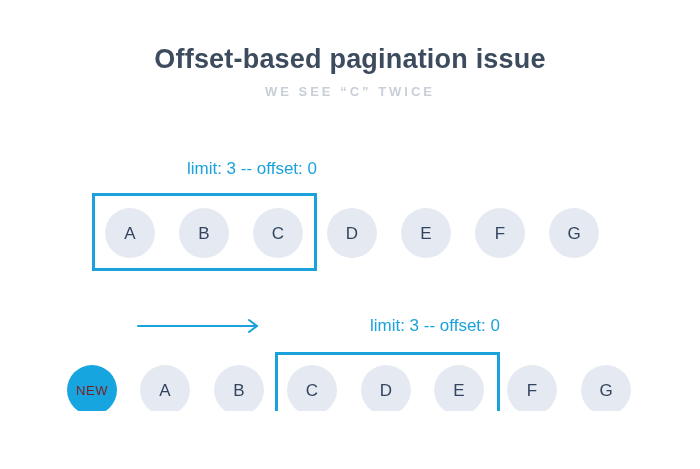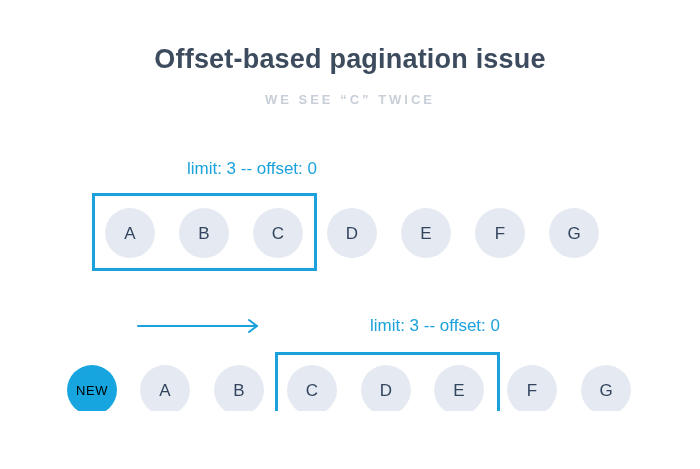--- a/index.html
+++ b/index.html
@@ -26,21 +26,21 @@
     top: 44px; left: 0;
     width: 700px;
     text-align: center;
     font-size: 27px;
     font-weight: 700;
     color: var(--title-text);
     letter-spacing: 0.2px;
   }
   .page-subtitle {
     position: absolute;
-    top: 92px; left: 0;
+    top: 84px; left: 0;
     width: 700px;
     text-align: center;
     font-size: 13px;
     font-weight: 700;
     letter-spacing: 3px;
     color: var(--subtitle-text);
   }
   .query-label {
     position: absolute;
     width: 225px;
@@ -66,21 +66,21 @@
     font-size: 17px;
     display: flex;
     align-items: center;
     justify-content: center;
     line-height: 1;
   }
   .row1 .circle { top: 208px; }
   .row2 .circle { top: 365px; }
   .circle.new-item {
     background: var(--new-badge-fill);
-    color: #000000;
+    color: #7f1d1d;
     font-size: 13px;
     letter-spacing: 0.5px;
   }
   .arrow-wrap {
     position: absolute;
     left: 137px; top: 318px;
     width: 128px; height: 16px;
   }
   .arrow-wrap svg { display: block; }
   .arrow-wrap line, .arrow-wrap polyline {

